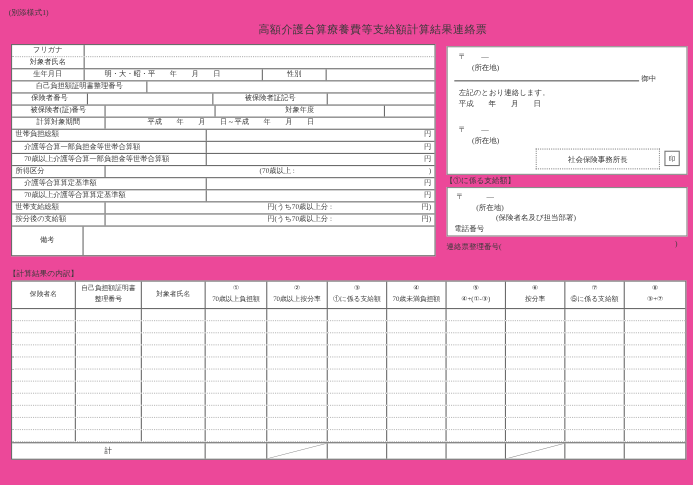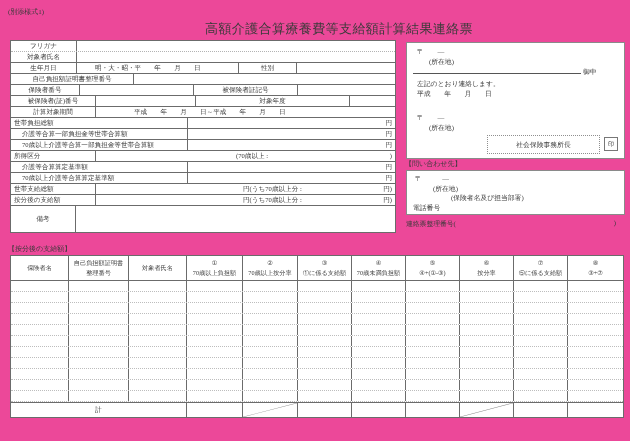--- a/index.html
+++ b/index.html
@@ -2,21 +2,21 @@
 <html><head>
 <meta charset="utf-8">
 <style>
   html,body{margin:0;padding:0;background:#fff;}
   .page{position:relative;width:630px;height:441px;background:#ec4899;overflow:hidden;
         font-family:"Liberation Serif","DejaVu Serif",serif;color:#3a3a3a;}
   .abs{position:absolute;}
 
   
   .corner{left:8px;top:7px;font-size:7px;}
-  .title{left:0;right:0;top:20px;text-align:center;font-size:13px;letter-spacing:.4px;margin-left:48px;}
+  .title{left:0;right:0;top:20px;text-align:center;font-size:10px;letter-spacing:.4px;margin-left:48px;}
 
   
   .itable{left:10px;top:40px;width:384px;border:1px solid #6b6b6b;background:#fff;}
   .irow{display:flex;height:10px;border-bottom:1px solid #6b6b6b;align-items:stretch;}
   .irow.dotted{border-bottom:1px dotted #b3b3b3;}
   .irow.tall{height:26px;}
   .irow:last-child{border-bottom:none;}
   .icell{display:flex;align-items:center;border-right:1px solid #6b6b6b;box-sizing:border-box;
          font-size:6.6px;line-height:1;white-space:nowrap;overflow:hidden;}
   .icell:last-child{border-right:none;}
@@ -161,33 +161,33 @@
     <div class="underline"></div>
     <div class="rline" style="left:176px;top:24px;">御中</div>
     <div class="rline" style="left:10px;top:36px;">左記のとおり連絡します。</div>
     <div class="rline" style="left:10px;top:46px;">平成　　年　　月　　日</div>
     <div class="rline" style="left:10px;top:70px;">〒　　―</div>
     <div class="rline" style="left:22px;top:80px;">(所在地)</div>
     <div class="officebox">社会保険事務所長</div>
     <div class="sealbox">印</div>
   </div>
 
-  <div class="abs contact-heading">【問い合わせ先】</div>
+  <div class="abs contact-heading">【①に係る支給額】</div>
   <div class="abs box2">
     <div class="rline" style="left:8px;top:3px;">〒　　　―</div>
     <div class="rline" style="left:26px;top:13px;">(所在地)</div>
     <div class="rline" style="left:44px;top:22px;">(保険者名及び担当部署)</div>
     <div class="rline" style="left:6px;top:32px;">電話番号</div>
   </div>
   <div class="abs refline">
     <span>連絡票整理番号(</span>
     <span>)</span>
   </div>
 
-  <div class="abs bheading">【按分後の支給額】</div>
+  <div class="abs bheading">【計算結果の内訳】</div>
   <div class="abs btable">
     <div class="bheader">
       <div class="bhcell c0">
           <span>保険者名</span>
         </div>
       <div class="bhcell c1">
           <span>自己負担額証明書</span>
           <span>整理番号</span>
         </div>
       <div class="bhcell c2">

